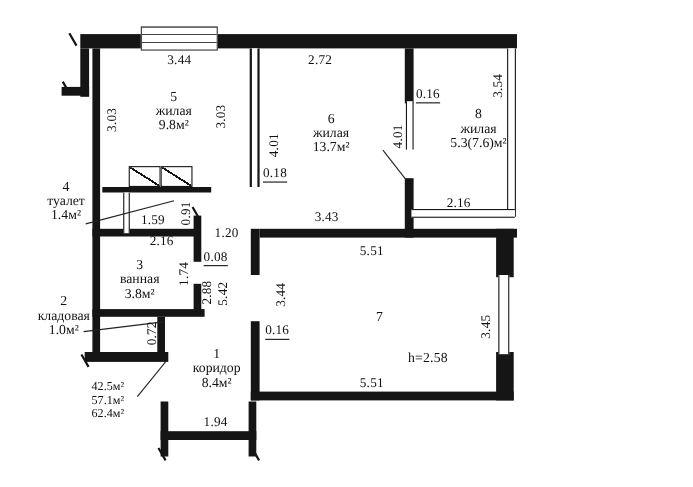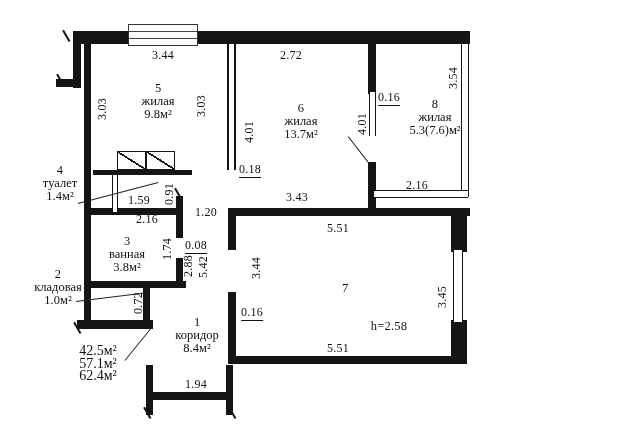--- a/index.html
+++ b/index.html
@@ -15,24 +15,24 @@
           background-image:repeating-linear-gradient(to bottom,transparent 0 6px,#444 6px 7px);}
   
   .vent{position:absolute;box-sizing:border-box;border:1.3px solid #151515;background:
         linear-gradient(to top right,transparent 47%,#151515 47%,#151515 53%,transparent 53%),#fff;}
   
   .ln{position:absolute;height:1.3px;background:#222;transform-origin:left center;}
   .tick{position:absolute;width:13px;height:1.5px;background:#151515;transform-origin:center;}
   
   .dim{position:absolute;font-size:12px;white-space:nowrap;transform:translate(-50%,-50%);letter-spacing:0.2px;}
   .dim.v{transform:translate(-50%,-50%) rotate(-90deg);}
-  .dim.u{border-bottom:1.2px solid #111;margin-top:12px;}
+  .dim.u{border-bottom:1.2px solid #111;}
   
   .rl{position:absolute;font-size:12.5px;text-align:center;transform:translate(-50%,-50%);white-space:nowrap;line-height:13px;}
-  .totals{position:absolute;font-size:14px;text-align:left;transform:translate(-50%,-50%);line-height:12.5px;}
+  .totals{position:absolute;font-size:11px;text-align:left;transform:translate(-50%,-50%);line-height:12.5px;}
   
   .wm{position:absolute;left:452px;top:400px;transform:translate(-50%,-50%);
       font-family:"Liberation Sans", sans-serif;font-weight:bold;font-size:57px;
       letter-spacing:-1px;color:#8b1414;-webkit-text-stroke:2.2px #8b1414;white-space:nowrap;}
 </style>
 </head>
 <body>
 
 <div class="plan">
 

